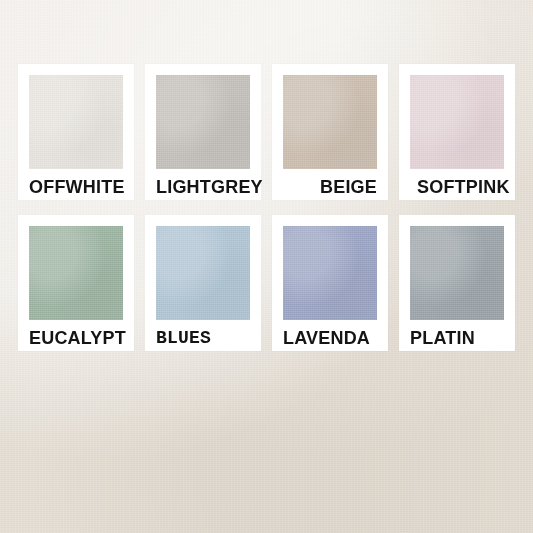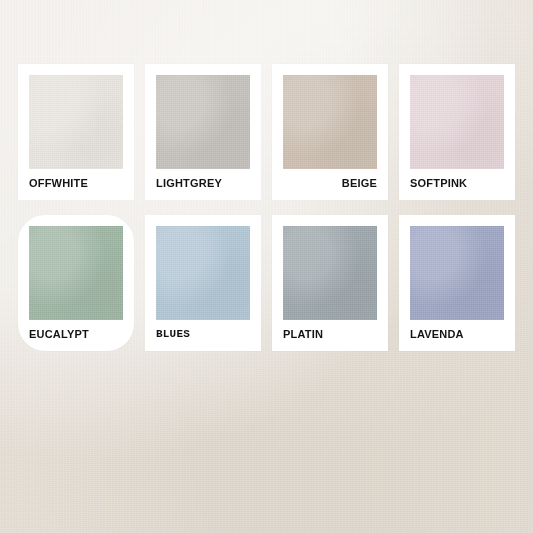--- a/index.html
+++ b/index.html
@@ -78,21 +78,21 @@
     position: absolute;
     inset: 0;
     opacity: 0.35;
     background-image:
       radial-gradient(circle at 25% 30%, rgba(255,255,255,0.5) 0 25%, rgba(255,255,255,0) 55%),
       radial-gradient(circle at 72% 68%, rgba(0,0,0,0.06) 0 22%, rgba(0,0,0,0) 58%);
   }
 
   .label {
     margin-top: 9px;
-    font-size: 11px;
+    font-size: 18px;
     font-weight: bold;
     letter-spacing: 0.2px;
     color: #141414;
     line-height: 1;
     font-family: "Liberation Sans", sans-serif;
   }
 </style>
 </head>
 <body style="background-color: rgb(233, 227, 218);">
 
@@ -124,49 +124,49 @@
         <div class="blotch"></div>
       </div>
       <div class="label" style="color: rgb(20, 20, 20); text-align: right;">BEIGE</div>
     </div>
 
     <div class="card" style="background: rgb(255, 255, 255);">
       <div class="swatch" style="background-color: rgb(227, 210, 214);">
         <div class="tex"></div>
         <div class="blotch"></div>
       </div>
-      <div class="label" style="color: rgb(20, 20, 20);">SOFTPINK</div>
+      <div class="label" style="color: rgb(20, 20, 20); margin-left: 7px;">SOFTPINK</div>
     </div>
 
-    <div class="card" style="background: rgb(255, 255, 255); border-radius: 27px;">
+    <div class="card" style="background: rgb(255, 255, 255);">
       <div class="swatch" style="background-color: rgb(156, 179, 161);">
         <div class="tex"></div>
         <div class="blotch"></div>
       </div>
       <div class="label" style="color: rgb(20, 20, 20);">EUCALYPT</div>
     </div>
 
     <div class="card" style="background: rgb(255, 255, 255);">
       <div class="swatch" style="background-color: rgb(174, 196, 211);">
         <div class="tex"></div>
         <div class="blotch"></div>
       </div>
       <div class="label" style="color: rgb(20, 20, 20); font-family: Liberation Mono, monospace;">BLUES</div>
     </div>
 
     <div class="card" style="background: rgb(255, 255, 255);">
+      <div class="swatch" style="background-color: rgb(154, 163, 194);">
+        <div class="tex"></div>
+        <div class="blotch"></div>
+      </div>
+      <div class="label" style="color: rgb(20, 20, 20);">LAVENDA</div>
+    </div>
+
+    <div class="card" style="background: rgb(255, 255, 255);">
       <div class="swatch" style="background-color: rgb(154, 163, 168);">
         <div class="tex"></div>
         <div class="blotch"></div>
       </div>
       <div class="label" style="color: rgb(20, 20, 20);">PLATIN</div>
     </div>
 
-    <div class="card" style="background: rgb(255, 255, 255);">
-      <div class="swatch" style="background-color: rgb(154, 163, 194);">
-        <div class="tex"></div>
-        <div class="blotch"></div>
-      </div>
-      <div class="label" style="color: rgb(20, 20, 20);">LAVENDA</div>
-    </div>
-
   </div>
 </div>
 
 </body></html>

